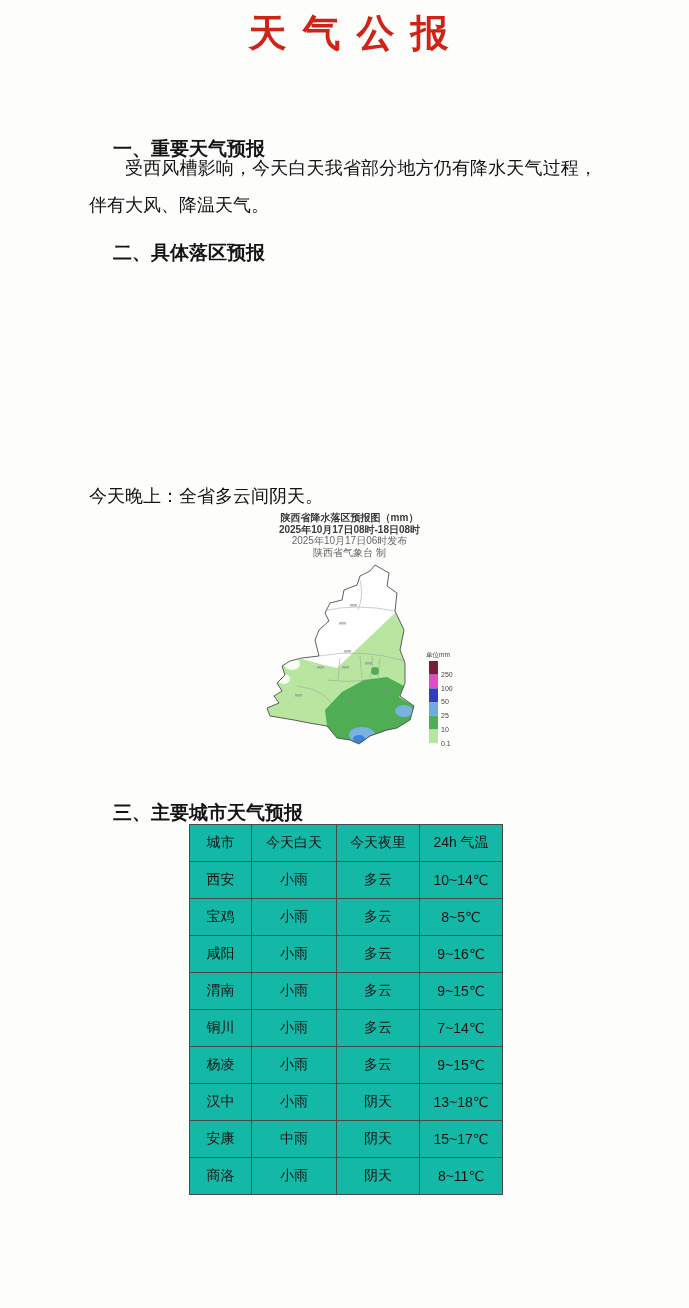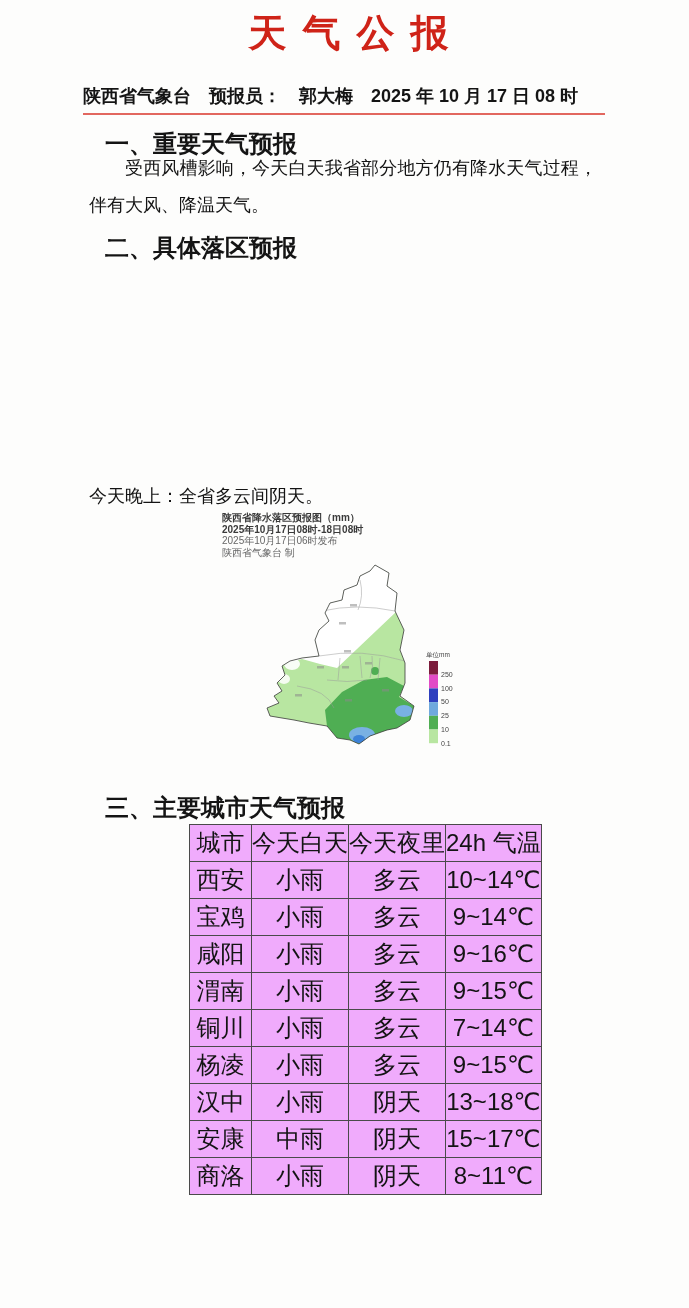--- a/index.html
+++ b/index.html
@@ -2,42 +2,41 @@
 <html><head>
 <meta charset="utf-8">
 <style>
   html,body{margin:0;padding:0;background:#ffffff;}
   .page{position:relative;width:689px;height:1308px;background:#fdfdfc;overflow:hidden;
         font-family:"Liberation Sans","DejaVu Sans",sans-serif;color:#141414;}
   .title{position:absolute;top:4px;left:0;width:100%;margin:4px;text-align:center;
          font-size:38px;font-weight:bold;color:#cf2318;letter-spacing:16px;text-indent:16px;}
   .subtitle{position:absolute;top:84px;left:83px;width:522px;font-size:18px;font-weight:bold;
             padding-bottom:5px;border-bottom:2px solid #e2675f;white-space:nowrap;}
-  .sec{position:absolute;left:105px;font-size:24px;font-weight:bold;margin:0;}
+  .sec{position:absolute;left:105px;font-size:19px;font-weight:bold;margin:8px;}
   .para{position:absolute;left:89px;width:508px;margin:0;font-size:18px;line-height:37px;
         text-align:justify;}
   .indent{text-indent:2em;}
-  .map-fig{position:absolute;top:512px;left:222px;width:255px;margin:0;}
+  .map-fig{position:absolute;top:512px;left:222px;width:255px;margin:0;text-align:center;}
   .map-titles{font-size:10px;line-height:11.5px;color:#666;}
   .mt-strong{color:#3a3a3a;font-weight:bold;}
   .caption{position:absolute;top:756px;left:0;width:100%;text-align:center;
            font-size:19px;font-weight:bold;}
   table.fc{position:absolute;top:824px;left:189px;border-collapse:collapse;table-layout:fixed;
-           font-size:24px;text-align:center;background:#f0abfc;}
+           font-size:14px;text-align:center;background:#14b8a6;}
   table.fc th,table.fc td{border:1px solid #4a4a4a;font-weight:normal;height:36px;padding:0;
            overflow:hidden;white-space:nowrap;}
 </style>
 </head>
 <body>
 
 <div class="page">
 
   <h1 class="title">天气公报</h1>
 
-  <div class="subtitle">陕西省气象台　预报员：　郭大梅　2025 年 10 月 17 日 08 时</div>
 
   <h2 class="sec" style="top:128px">一、重要天气预报</h2>
   <p class="para indent" style="top:150px">受西风槽影响，今天白天我省部分地方仍有降水天气过程，伴有大风、降温天气。</p>
 
   <h2 class="sec" style="top:232px">二、具体落区预报</h2>
   <p class="para" style="top:478px">今天晚上：全省多云间阴天。</p>
 
   <figure class="map-fig">
     <div class="map-titles">
       <div class="mt-strong">陕西省降水落区预报图（mm）</div>
@@ -135,21 +134,21 @@
         <tr>
           <td>西安</td>
           <td>小雨</td>
           <td>多云</td>
           <td>10~14℃</td>
         </tr>
         <tr>
           <td>宝鸡</td>
           <td>小雨</td>
           <td>多云</td>
-          <td>9~14℃</td>
+          <td>8~5℃</td>
         </tr>
         <tr>
           <td>咸阳</td>
           <td>小雨</td>
           <td>多云</td>
           <td>9~16℃</td>
         </tr>
         <tr>
           <td>渭南</td>
           <td>小雨</td>

